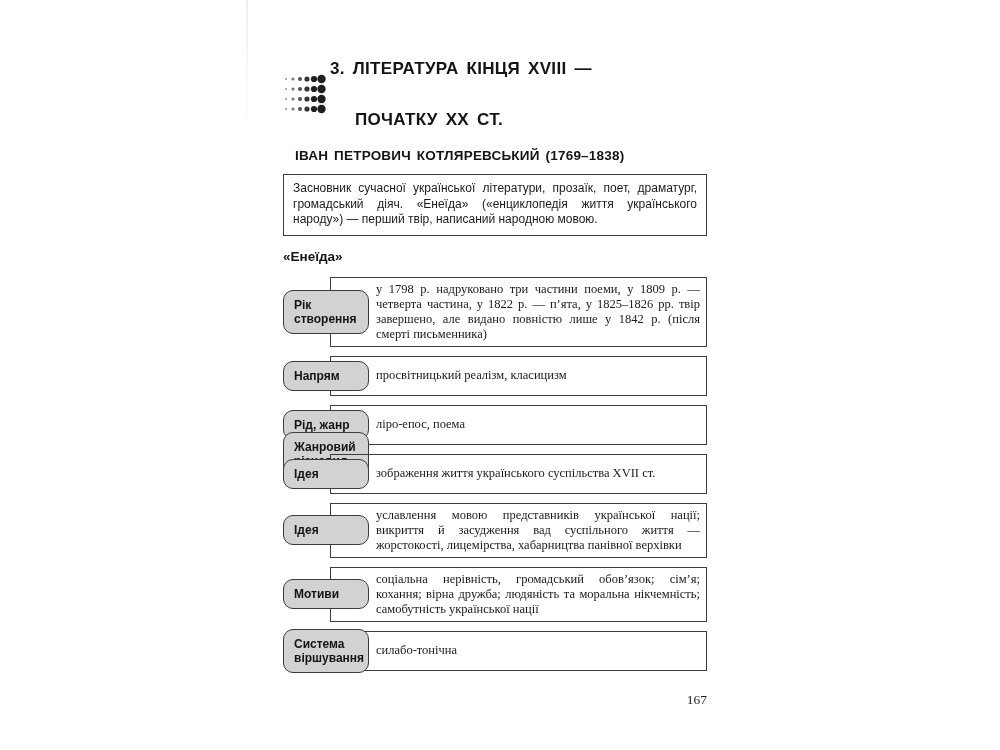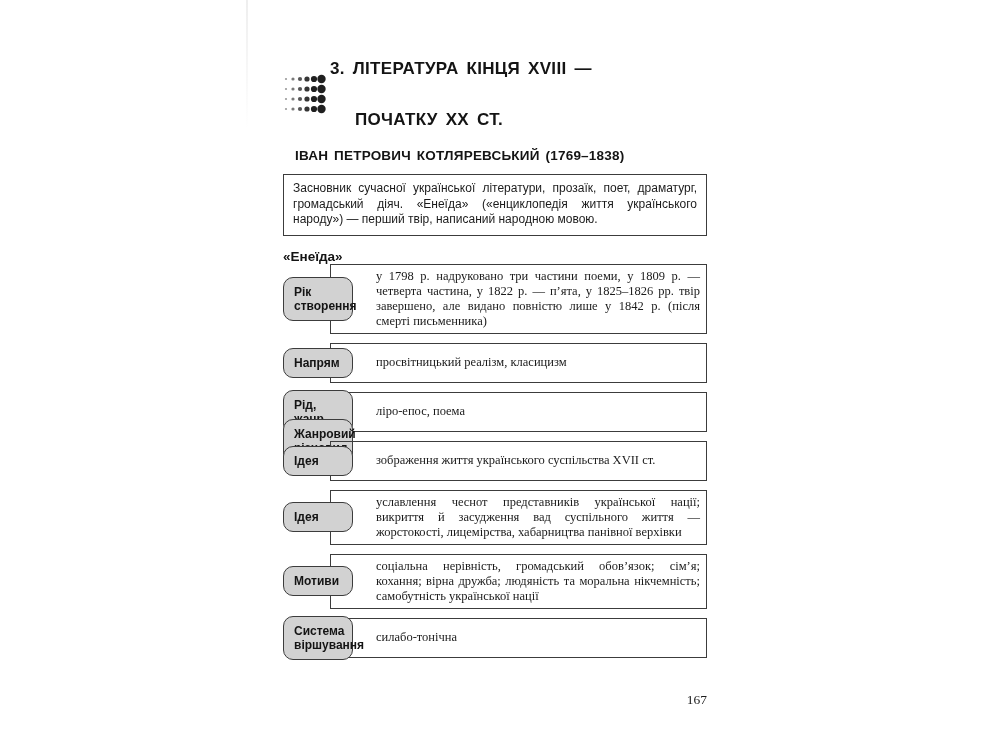--- a/index.html
+++ b/index.html
@@ -45,36 +45,36 @@
     padding:6px 9px 7px 9px;
     font-size:12px;line-height:15.5px;
     text-align:justify;
   }
   
   .work-title{
     margin:13px 0 0 0;
     font-size:13.5px;font-weight:bold;color:#141414;
   }
   
-  .rows{}
+  .rows{margin-top:13px;}
   .row{position:relative;margin-bottom:9px;}
   .row-box{
     margin-left:47px;
     border:1.4px solid var(--border);
     min-height:40px;
     box-sizing:border-box;
     display:flex;align-items:center;
     padding:4px 6px 4px 45px;
     font-family:"Liberation Serif","DejaVu Serif",serif;
     font-size:12.5px;line-height:15px;
     text-align:justify;
   }
   .row-label{
     position:absolute;left:0;top:50%;transform:translateY(-50%);
-    width:70px;box-sizing:border-box;
+    width:86px;box-sizing:border-box;
     background:var(--label-fill);
     border:1.4px solid var(--border);
     border-radius:10px;
     padding:7px 5px 7px 10px;
     font-weight:bold;font-size:12px;line-height:14px;
     color:#141414;
   }
   .page-number{
     position:absolute;left:283px;top:692px;width:424px;
     text-align:right;
@@ -160,21 +160,21 @@
 
   <div class="row">
     <div class="row-box">
       <span class="row-text">зображення життя українського суспільства XVII ст.</span>
     </div>
     <div class="row-label">Ідея</div>
   </div>
 
   <div class="row">
     <div class="row-box">
-      <span class="row-text">уславлення чеснот представників української нації; викриття й засудження вад суспільного життя — жорстокості, лицемірства, хабарництва панівної верхівки</span>
+      <span class="row-text">уславлення мовою представників української нації; викриття й засудження вад суспільного життя — жорстокості, лицемірства, хабарництва панівної верхівки</span>
     </div>
     <div class="row-label">Ідея</div>
   </div>
 
   <div class="row">
     <div class="row-box">
       <span class="row-text">соціальна нерівність, громадський обов’язок; сім’я; кохання; вірна дружба; людяність та моральна нікчемність; самобутність української нації</span>
     </div>
     <div class="row-label">Мотиви</div>
   </div>

